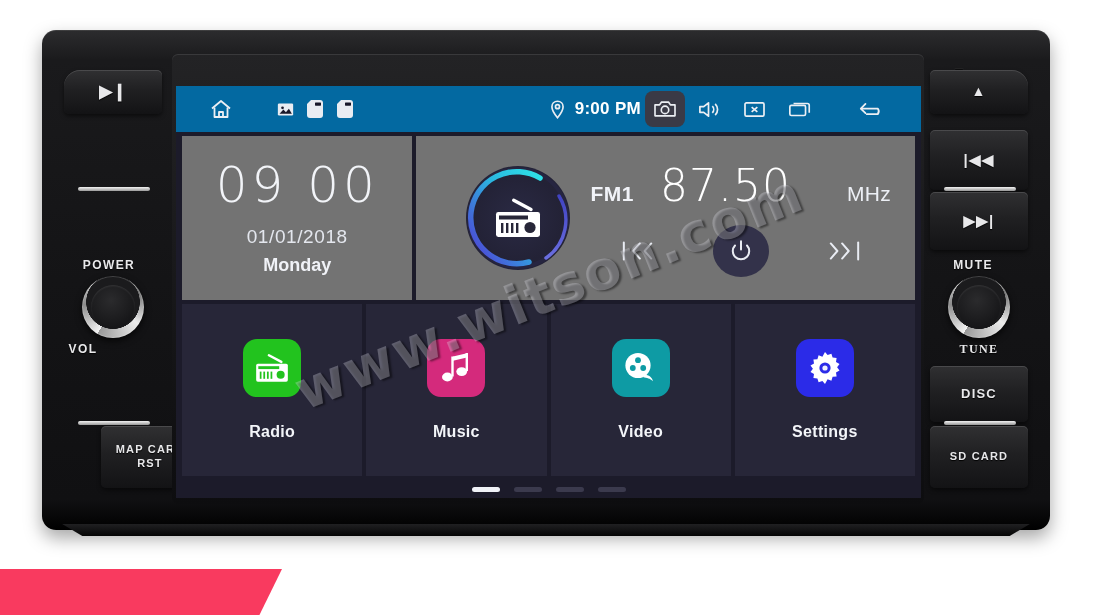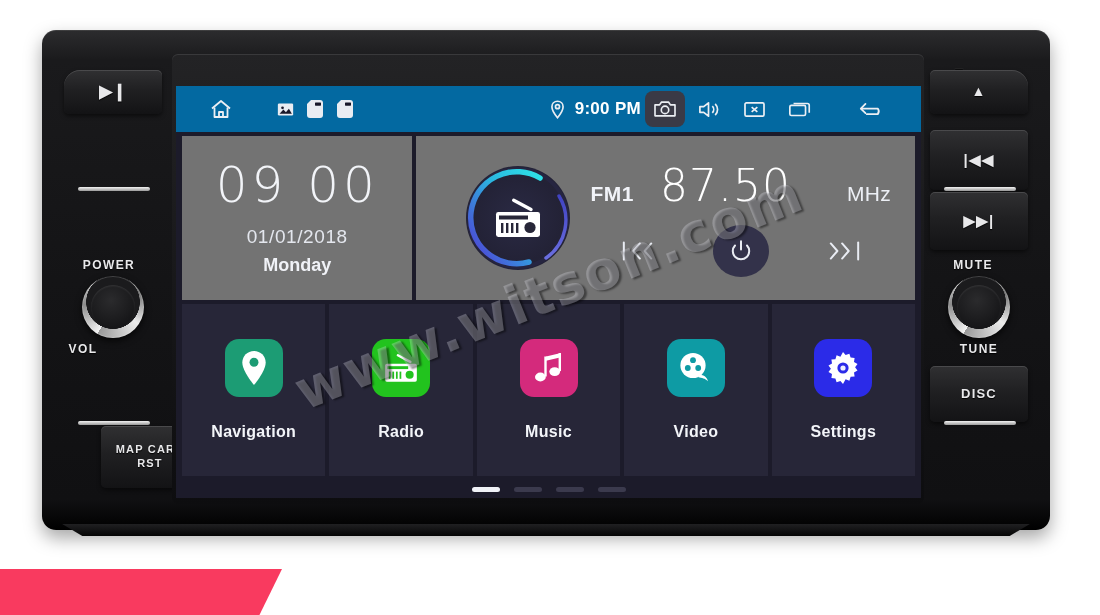--- a/index.html
+++ b/index.html
@@ -246,26 +246,29 @@
     <div class="hkey" style="top:76px;height:60px;font-size:15px;">
       <span>|◀◀</span>
     </div>
     <div class="keyline" style="top:133px;"></div>
     <div class="hkey" style="top:138px;height:58px;font-size:15px;">
       <span>▶▶|</span>
     </div>
 
     <div class="knob-lbl" style="top:204px;left:-6px;">MUTE</div>
     <div class="knob" style="left:28px;top:222px;"></div>
-    <div class="knob-lbl" style="top:288px;left:0px;">TUNE</div>
+    <div class="knob-lbl" style="top:288px;left:0px;font-family:Liberation Serif, serif;">TUNE</div>
 
     <div class="hkey" style="top:312px;height:56px;">
       <span>DISC</span>
     </div>
     <div class="keyline" style="top:367px;"></div>
+    <div class="hkey" style="top:372px;height:62px;font-size:11px;">
+      <span>SD CARD</span>
+    </div>
   </div>
 </div>
 
 <div id="screen">
 
   <div id="statusbar">
     <div class="sb-left">
       <div class="sb-btn">
         <svg width="24" height="24" viewBox="0 0 24 24" fill="none" stroke="currentColor" stroke-width="1.8" stroke-linejoin="round">
             <path d="M3 11.5 12 4l9 7.5"></path>
@@ -406,29 +409,20 @@
                 <path d="M33 4v18"></path>
               </svg>
           </div>
         </div>
       </div>
     </div>
   </div>
 
   <div id="apps">
 
-    <div class="app">
-      <div class="app-icon" style="background:#1c9c74;">
-        <svg width="30" height="34" viewBox="0 0 26 32" fill="currentColor">
-          <path d="M13 0C6.9 0 2 4.8 2 10.8 2 19 13 32 13 32s11-13 11-21.2C24 4.8 19.1 0 13 0z"></path>
-          <circle cx="13" cy="10.6" r="4.2" fill="#1c9c74"></circle>
-          </svg>
-      </div>
-      <div class="app-label">Navigation</div>
-    </div>
 
     <div class="app">
       <div class="app-icon" style="background:#22c31e;">
         <svg width="36" height="32" viewBox="0 0 50 44" fill="#ffffff">
           <rect x="3" y="16" width="44" height="25" rx="2.4"></rect>
           <rect x="20" y="2" width="23" height="3.4" rx="1.7" transform="rotate(28 20 2)"></rect>
           <rect x="6" y="19.5" width="29" height="4" fill="#22c31e"></rect>
           <rect x="8" y="27" width="2.4" height="10" fill="#22c31e"></rect>
           <rect x="13" y="27" width="2.4" height="10" fill="#22c31e"></rect>
           <rect x="18" y="27" width="2.4" height="10" fill="#22c31e"></rect>

